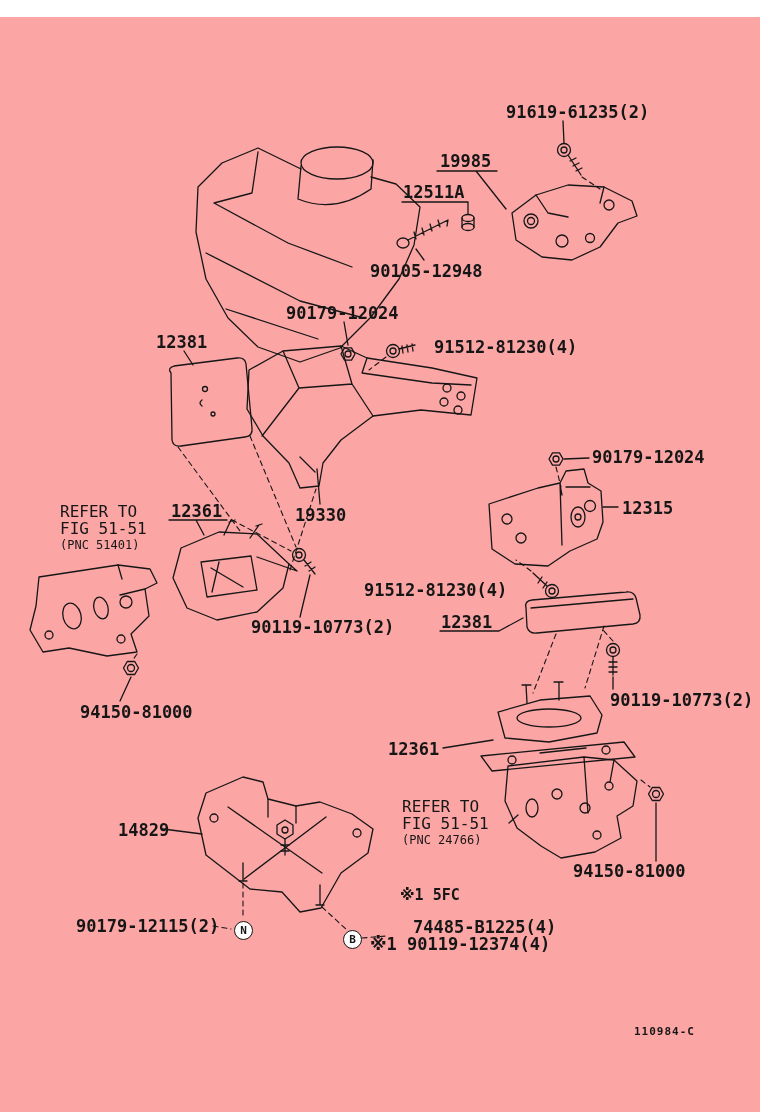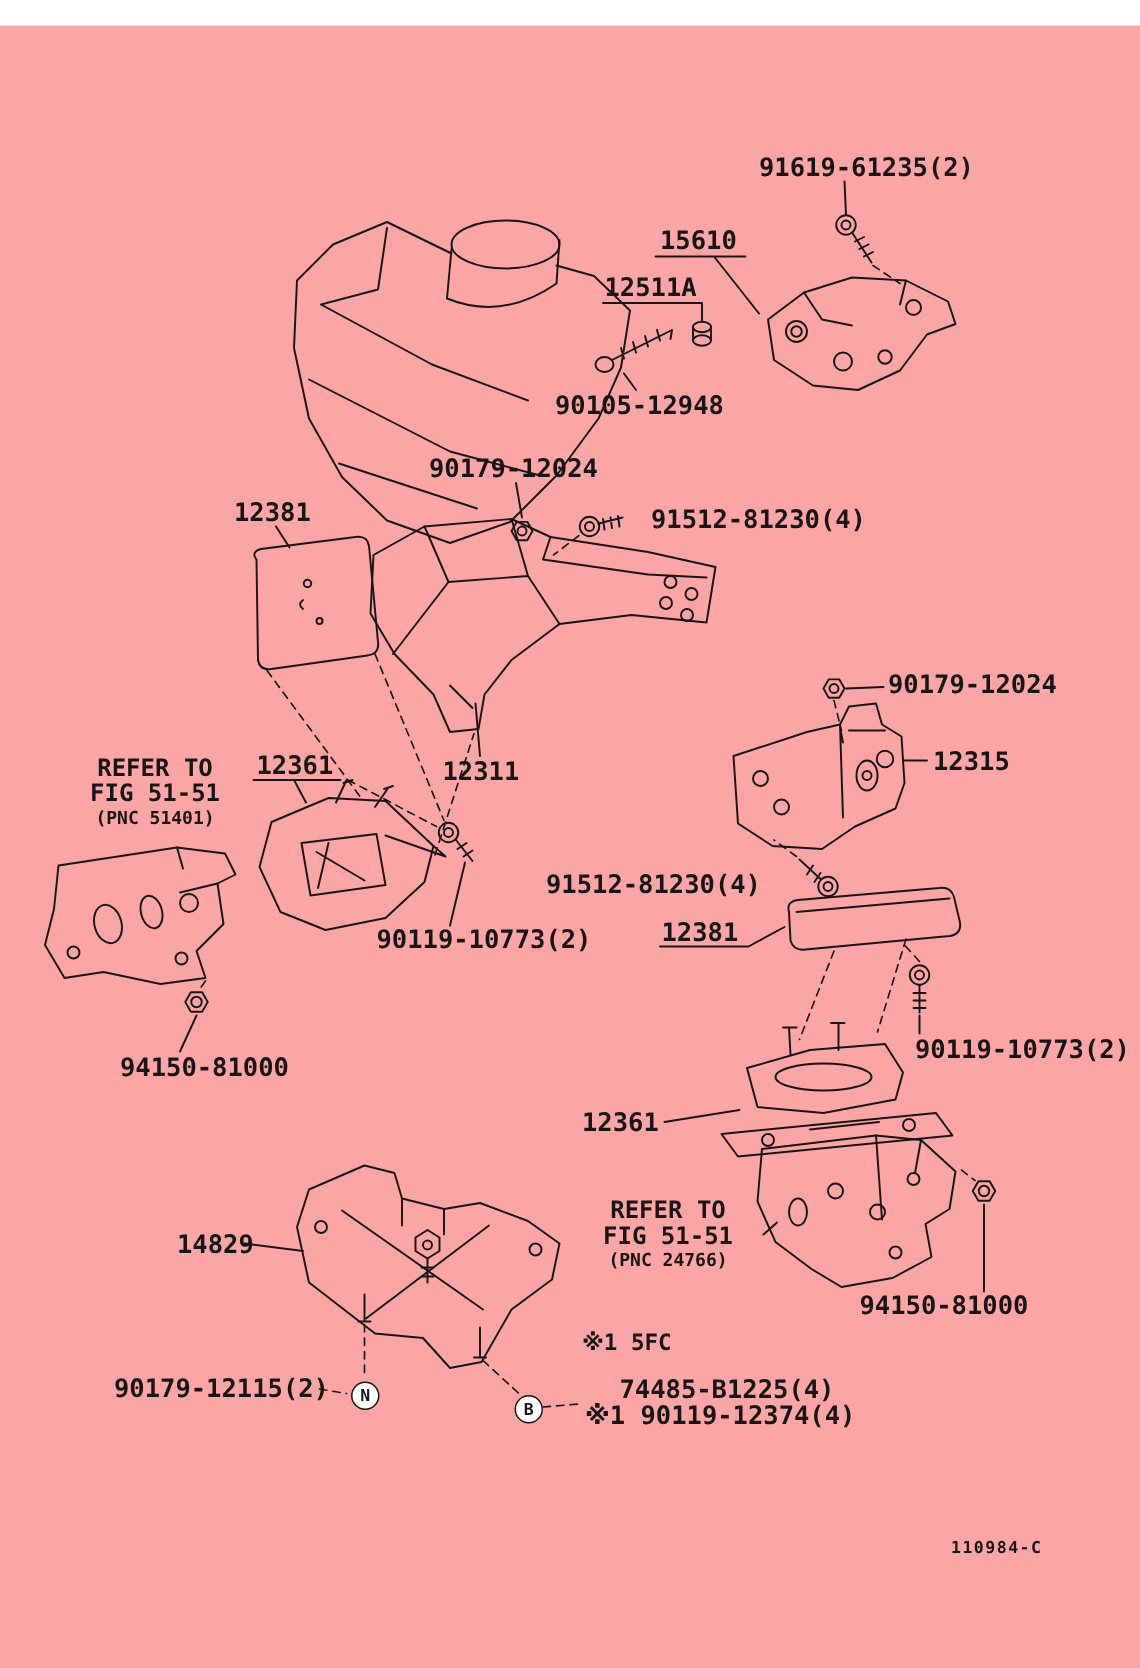--- a/index.html
+++ b/index.html
@@ -3,21 +3,21 @@
 <meta charset="utf-8">
 <style>
   html,body{margin:0;padding:0;background:#fff;}
   #canvas{position:relative;width:760px;height:1112px;background:#fca5a5;overflow:hidden;
           font-family:"DejaVu Sans Mono","DejaVu Sans",monospace;margin-top:17px;}
   svg{position:absolute;left:0;top:0;}
   .ink{stroke:#161616;fill:none;stroke-width:1.3;stroke-linecap:round;stroke-linejoin:round;}
   .dash{stroke-dasharray:5 4;stroke-width:1.1;}
   .lbl{position:absolute;font-weight:bold;font-size:17px;line-height:1.05;color:#161616;
        white-space:nowrap;}
-  .ref{position:absolute;font-weight:bold;font-size:16px;line-height:17px;color:#161616;white-space:nowrap;text-align:center;}
+  .ref{position:absolute;font-weight:normal;font-size:16px;line-height:17px;color:#161616;white-space:nowrap;}
   .ref .pnc{font-size:12px;}
   .sm{font-size:15px;}
   .marker{position:absolute;width:17px;height:17px;border:1.6px solid #161616;border-radius:50%;
           display:flex;align-items:center;justify-content:center;
           font-size:11px;font-weight:bold;color:#161616;background:#fff;}
   .code{position:absolute;font-weight:bold;font-size:11px;letter-spacing:1px;color:#161616;}
 </style>
 </head>
 <body>
 
@@ -225,27 +225,27 @@
       <path d="M613 660 L613 672"></path>
       <path d="M131 660 L120 684"></path>
       <path d="M443 731 L493 723"></path>
       <path d="M163 812 L202 817"></path>
       <path d="M509 806 L518 798"></path>
       <path d="M656 786 L656 844"></path>
     </g>
   </svg>
 
   <div class="lbl" style="left:506px;top:87px">91619-61235(2)</div>
-  <div class="lbl" style="left:440px;top:136px">15610</div>
+  <div class="lbl" style="left:440px;top:136px">19985</div>
   <div class="lbl" style="left:403px;top:167px">12511A</div>
   <div class="lbl" style="left:370px;top:246px">90105-12948</div>
   <div class="lbl" style="left:286px;top:288px">90179-12024</div>
   <div class="lbl" style="left:434px;top:322px">91512-81230(4)</div>
   <div class="lbl" style="left:156px;top:317px">12381</div>
-  <div class="lbl" style="left:295px;top:490px">12311</div>
+  <div class="lbl" style="left:295px;top:490px">19330</div>
   <div class="lbl" style="left:592px;top:432px">90179-12024</div>
   <div class="lbl" style="left:622px;top:483px">12315</div>
 
   <div class="ref" style="left:60px;top:486px">
     <div>REFER TO</div>
     <div>FIG 51-51</div>
     <div class="pnc">(PNC 51401)</div>
   </div>
 
   <div class="lbl" style="left:171px;top:486px">12361</div>
@@ -257,28 +257,28 @@
   <div class="lbl" style="left:388px;top:724px">12361</div>
   <div class="lbl" style="left:118px;top:805px">14829</div>
 
   <div class="ref" style="left:402px;top:781px">
     <div>REFER TO</div>
     <div>FIG 51-51</div>
     <div class="pnc">(PNC 24766)</div>
   </div>
 
   <div class="lbl" style="left:573px;top:846px">94150-81000</div>
-  <div class="lbl sm" style="left:388px;top:871px">※1 5FC</div>
+  <div class="lbl sm" style="left:400px;top:871px">※1 5FC</div>
   <div class="lbl" style="left:76px;top:901px">90179-12115(2)</div>
 
   <div class="marker" style="left:234px;top:904px">
     <span>N</span>
   </div>
   <div class="marker" style="left:343px;top:913px">
     <span>B</span>
   </div>
 
   <div class="lbl" style="left:413px;top:902px">74485-B1225(4)</div>
-  <div class="lbl" style="left:390px;top:919px">※1 90119-12374(4)</div>
+  <div class="lbl" style="left:370px;top:919px">※1 90119-12374(4)</div>
 
   <div class="code" style="left:634px;top:1008px">110984-C</div>
 
 </div>
 
 </body></html>

